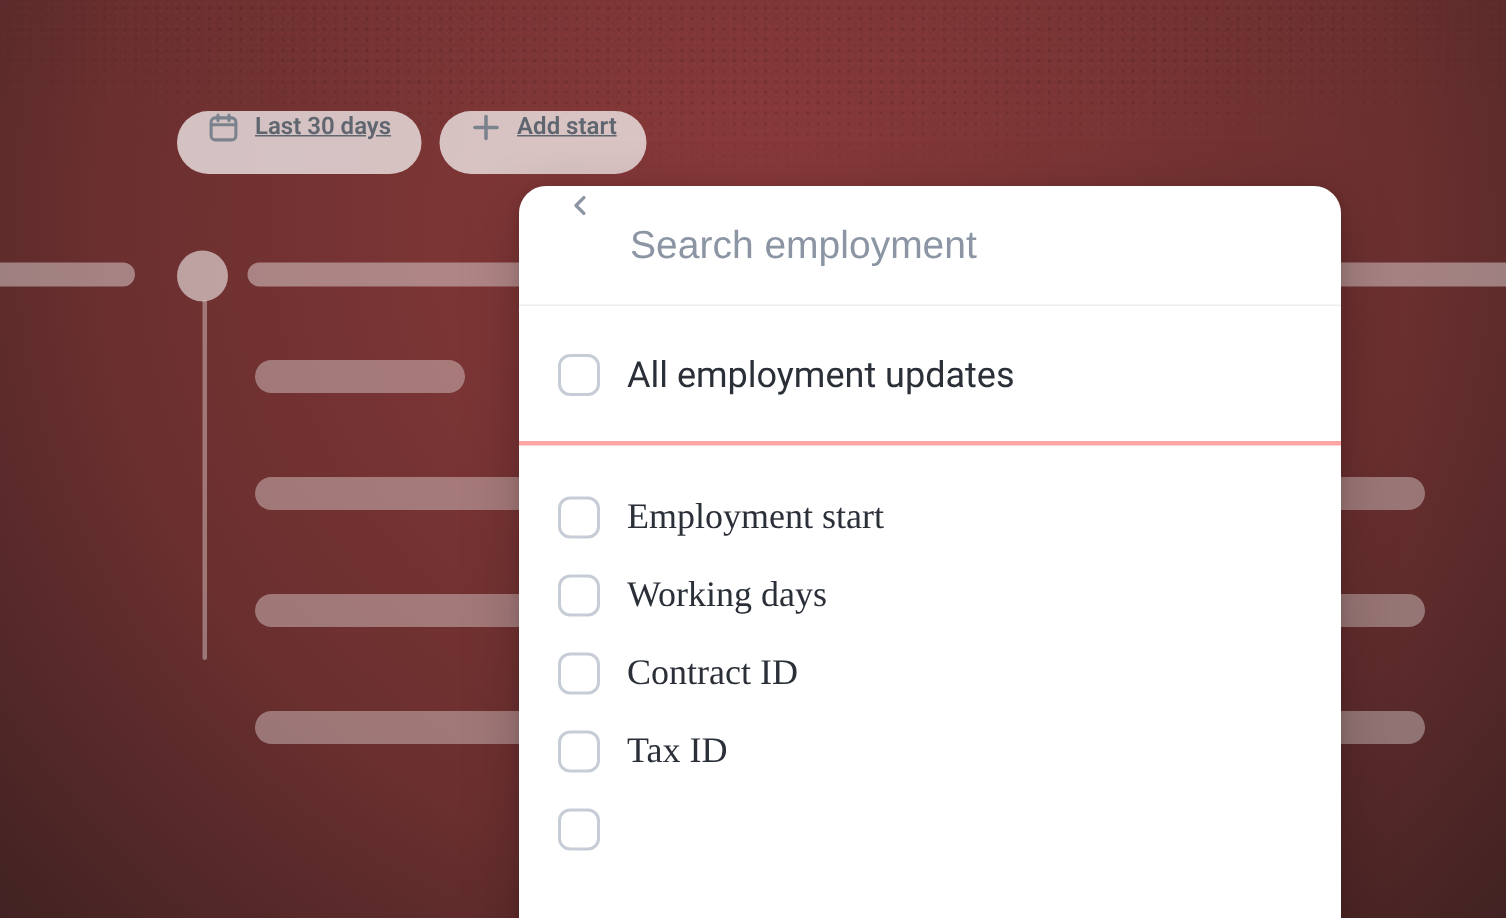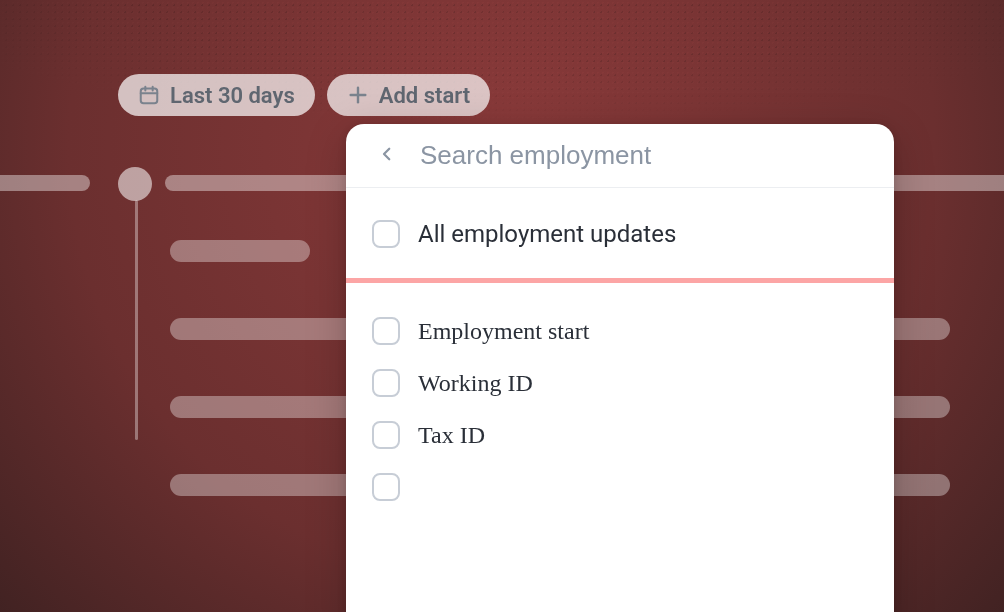--- a/index.html
+++ b/index.html
@@ -42,31 +42,32 @@
   
   .pills {
     position: absolute;
     top: 74px;
     left: 118px;
     display: flex;
     gap: 12px;
   }
   .pill {
     display: inline-flex;
-    align-items: center;
+    align-items: flex-start;
     gap: 10px;
     height: 42px;
     padding: 0 20px;
     border-radius: 22px;
     background: rgba(255,255,255,0.7);
     color: #5f6670;
-    font-size: 22px;
+    font-size: 16px;
     font-weight: 600;
     cursor: pointer;
     white-space: nowrap;
+    text-decoration: underline;
   }
   .pill svg { display: block; }
   
   
   .track {
     position: absolute;
     top: 175px;
     left: 0;
     width: 1004px;
     height: 16px;
@@ -121,23 +122,22 @@
     height: 520px;
     background: #fff;
     border-radius: 18px;
     box-shadow: 0 10px 40px rgba(0,0,0,0.22), 0 2px 8px rgba(0,0,0,0.12);
     overflow: hidden;
     display: flex;
     flex-direction: column;
   }
   .pop-head {
     display: flex;
-    align-items: center;
     gap: 18px;
-    height: 64px;
+    height: 80px;
     padding: 0 26px;
     border-bottom: 1px solid #eceef1;
   }
   .back {
     width: 30px; height: 30px;
     display: flex; align-items: center; justify-content: center;
     color: #8b95a3;
     cursor: pointer;
   }
   .search {
@@ -145,21 +145,21 @@
     border: none;
     outline: none;
     font-size: 26px;
     color: #2a2f38;
     background: transparent;
   }
   .search::placeholder { color: #8b95a3; }
   
   .section {
     padding: 20px 26px 18px;
-    border-bottom: 5px solid #fca5a5;
+    border-bottom: 3px solid #fca5a5;
   }
   .section.nb { border-bottom: none; padding-top: 22px; font-family: Liberation Serif, serif; }
   .opt {
     display: flex;
     align-items: center;
     gap: 18px;
     padding: 12px 0;
     cursor: pointer;
   }
   .chk {
@@ -238,21 +238,25 @@
       </div>
     </div>
 
     <div class="section nb">
       <div class="opt">
         <span class="chk"></span>
         <span class="opt-label">Employment start</span>
       </div>
       <div class="opt">
         <span class="chk"></span>
-        <span class="opt-label">Working ID</span>
+        <span class="opt-label">Working days</span>
+      </div>
+      <div class="opt">
+        <span class="chk"></span>
+        <span class="opt-label">Contract ID</span>
       </div>
       <div class="opt">
         <span class="chk"></span>
         <span class="opt-label">Tax ID</span>
       </div>
       <div class="opt">
         <span class="chk"></span>
       </div>
     </div>
   </div>

